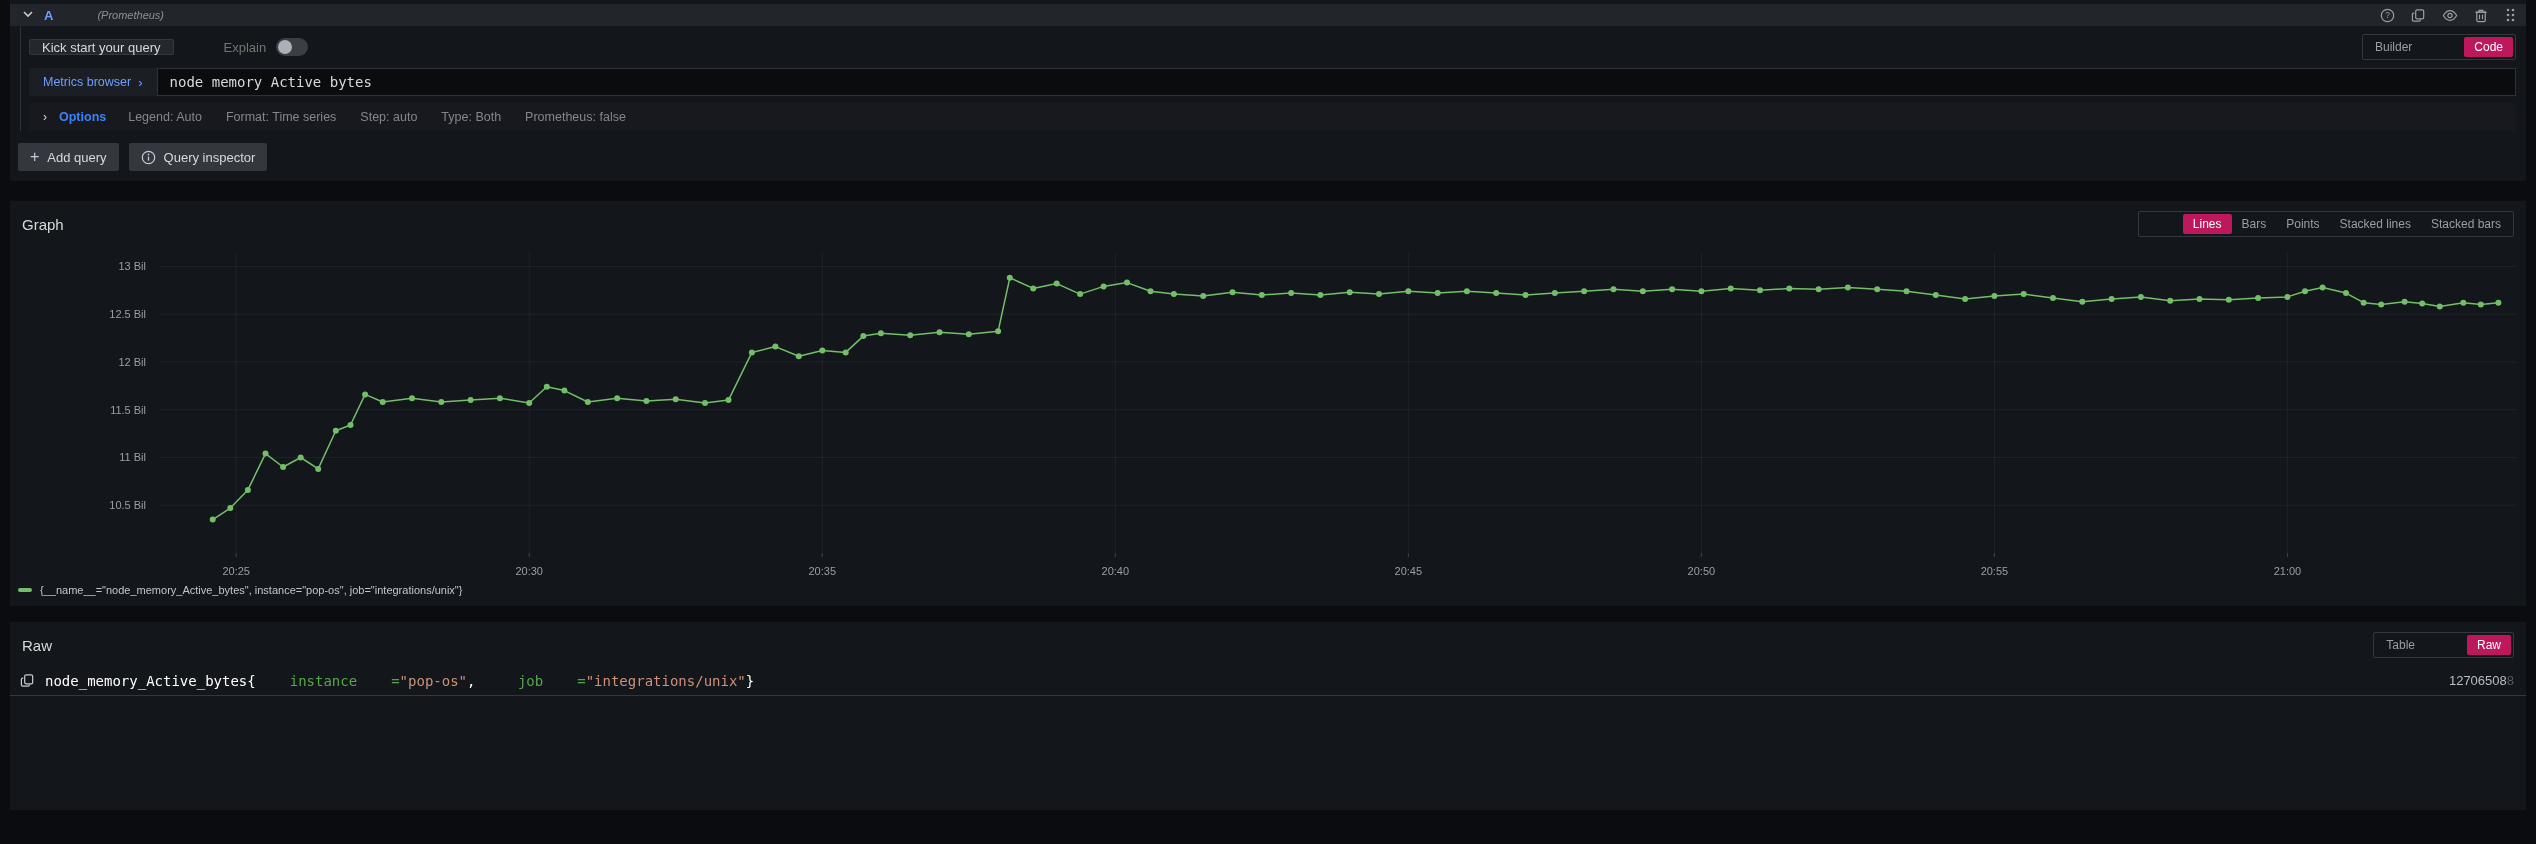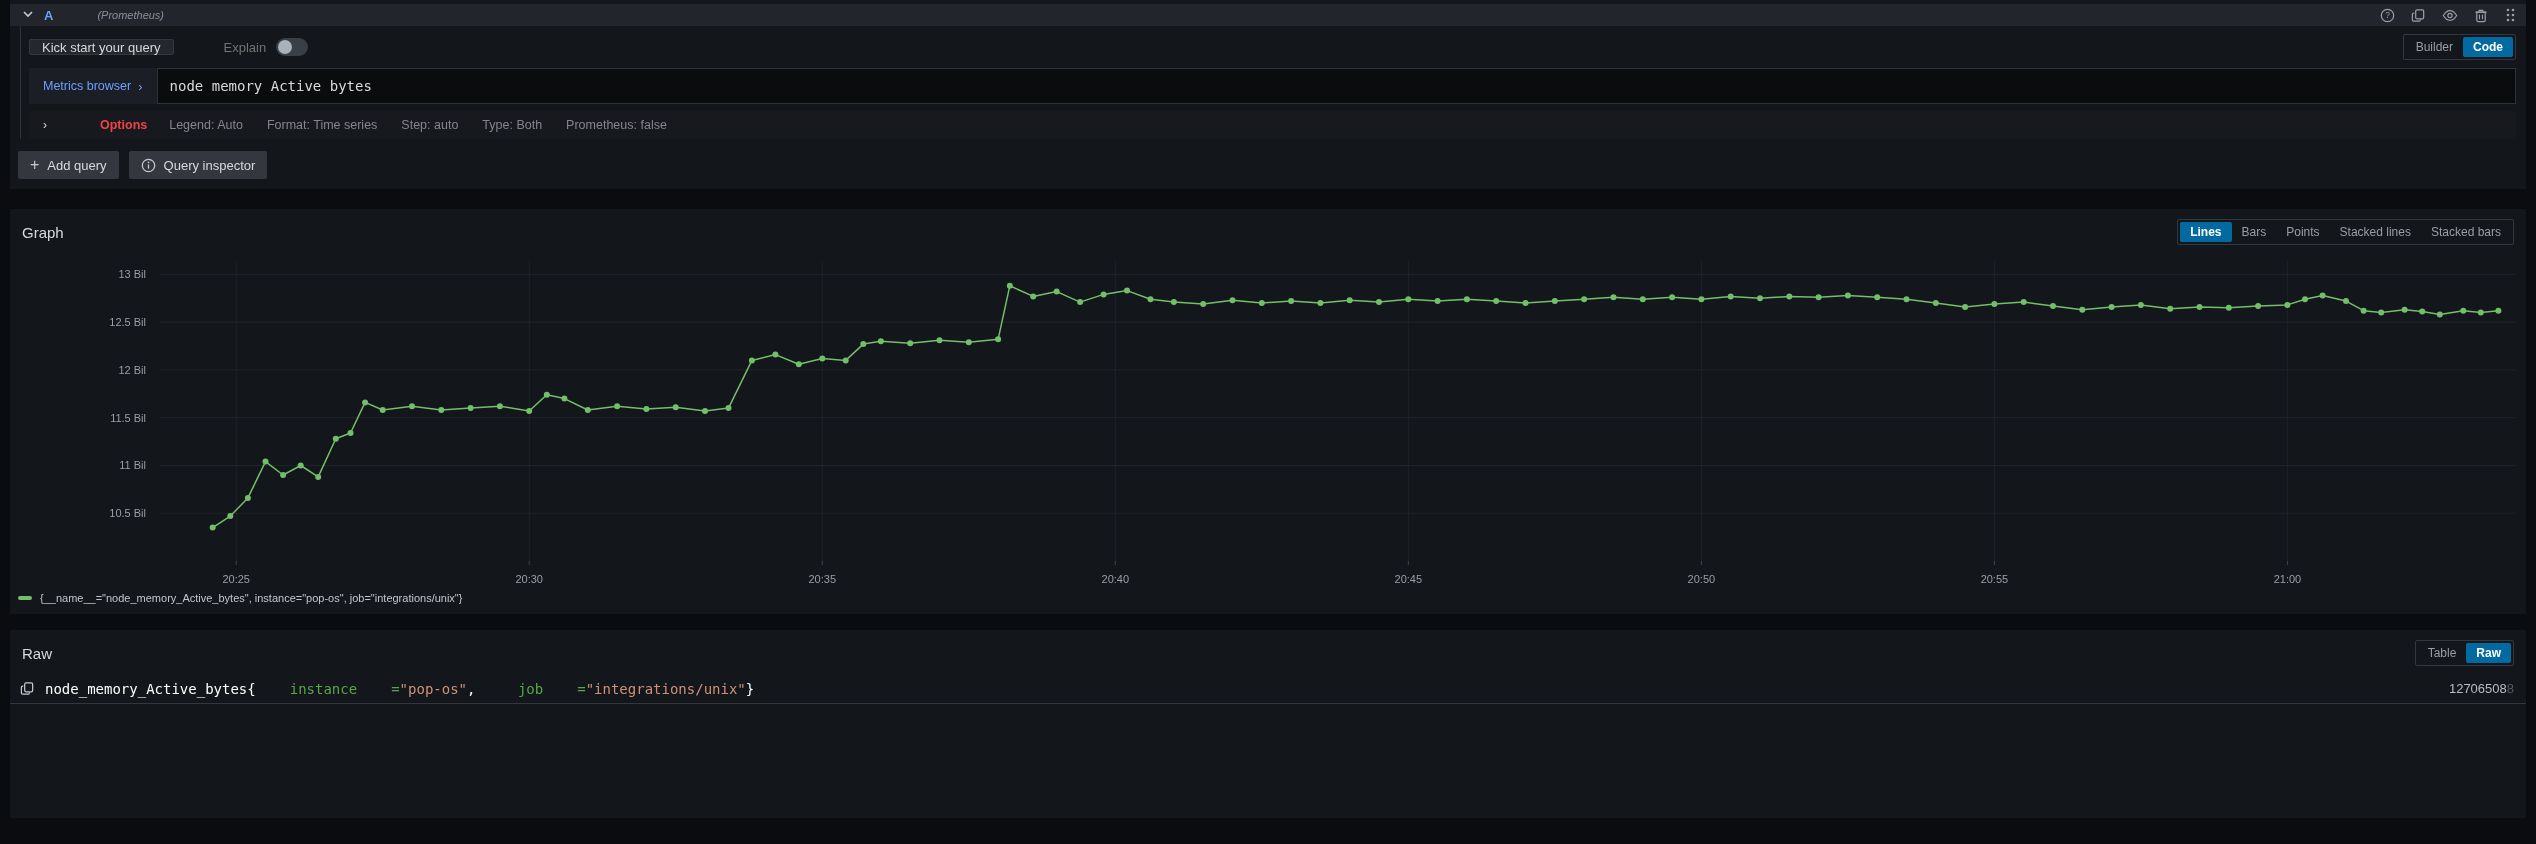--- a/index.html
+++ b/index.html
@@ -23,31 +23,31 @@
   .row1 { display:flex; align-items:center; height:26px; margin-bottom:8px; padding-right:10px; }
   .btn-kick { background:#24272d; border:1px solid #34383e; border-radius:2px; height:16px;
               padding:0 12px; color:#d8d9da; font-size:13px; display:flex; align-items:center; }
   .explain-lbl { color:#737373; font-size:13px; margin:0 10px 0 34px;padding-left:16px; }
   .toggle { width:32px; height:18px; border-radius:9px; background:#3a3f46; position:relative; }
   .toggle .knob { position:absolute; left:2px; top:2px; width:14px; height:14px; border-radius:50%; background:#aab1b9; }
   .row1 .spacer { flex:1; }
 
   .seg { display:inline-flex; align-items:flex-end; border:1px solid #34383e; border-radius:2px; padding:2px; background:transparent; }
   .seg .item { padding:3px 10px; font-size:12px; color:#9a9ea7; border-radius:2px; white-space:nowrap; }
-  .seg .item.active { background:#0369a1; color:#ffffff; font-weight:bold; }
-
-  .row2 { display:flex; align-items:stretch; height:36px; margin-bottom:7px; margin-right:10px; }
+  .seg .item.active { background:#be185d; color:#ffffff; font-weight:normal;margin-left:42px; }
+
+  .row2 { display:flex; align-items:stretch; height:28px; margin-bottom:7px; margin-right:10px; }
   .mbrowser { background:#1b1e24; display:flex; align-items:center; padding:0 14px; font-size:12.5px; color:#6e9fff; }
   .mbrowser .chevr { margin-left:7px; font-size:13px; color:#6e9fff; }
   .qinput { flex:1; background:#0b0c0e; border:1px solid #2c3235; color:#d8d9da;
             font-size:14px; padding:0 12px; outline:none; }
 
   .row3 { display:flex; align-items:center; height:28px; background:#17191e; margin-right:10px; padding:0 14px; }
   .row3 .chevr { color:#d8d9da; font-size:12px; margin-right:12px; }
-  .opt-title { color:#ef4444; font-size:12.5px; font-weight:bold; margin-right:22px;margin-left:41px; }
+  .opt-title { color:#3b82f6; font-size:12.5px; font-weight:bold; margin-right:22px; }
   .opt-item { color:#83868e; font-size:12.5px; margin-right:24px; }
 
   .row4 { display:flex; align-items:center; gap:10px; margin:12px 0 0 8px; }
   .btn { background:#34383e; border:none; border-radius:2px; height:28px; padding:0 12px;
          color:#d8d9da; font-size:13px; display:flex; align-items:center; gap:8px; }
   .btn .plus { font-size:16px; color:#c7cbd1; line-height:1; }
 
   
   .graphpanel { margin-top:20px; padding:10px 0 4px 0; }
   .phead { display:flex; align-items:center; padding:0 12px; height:26px; }

